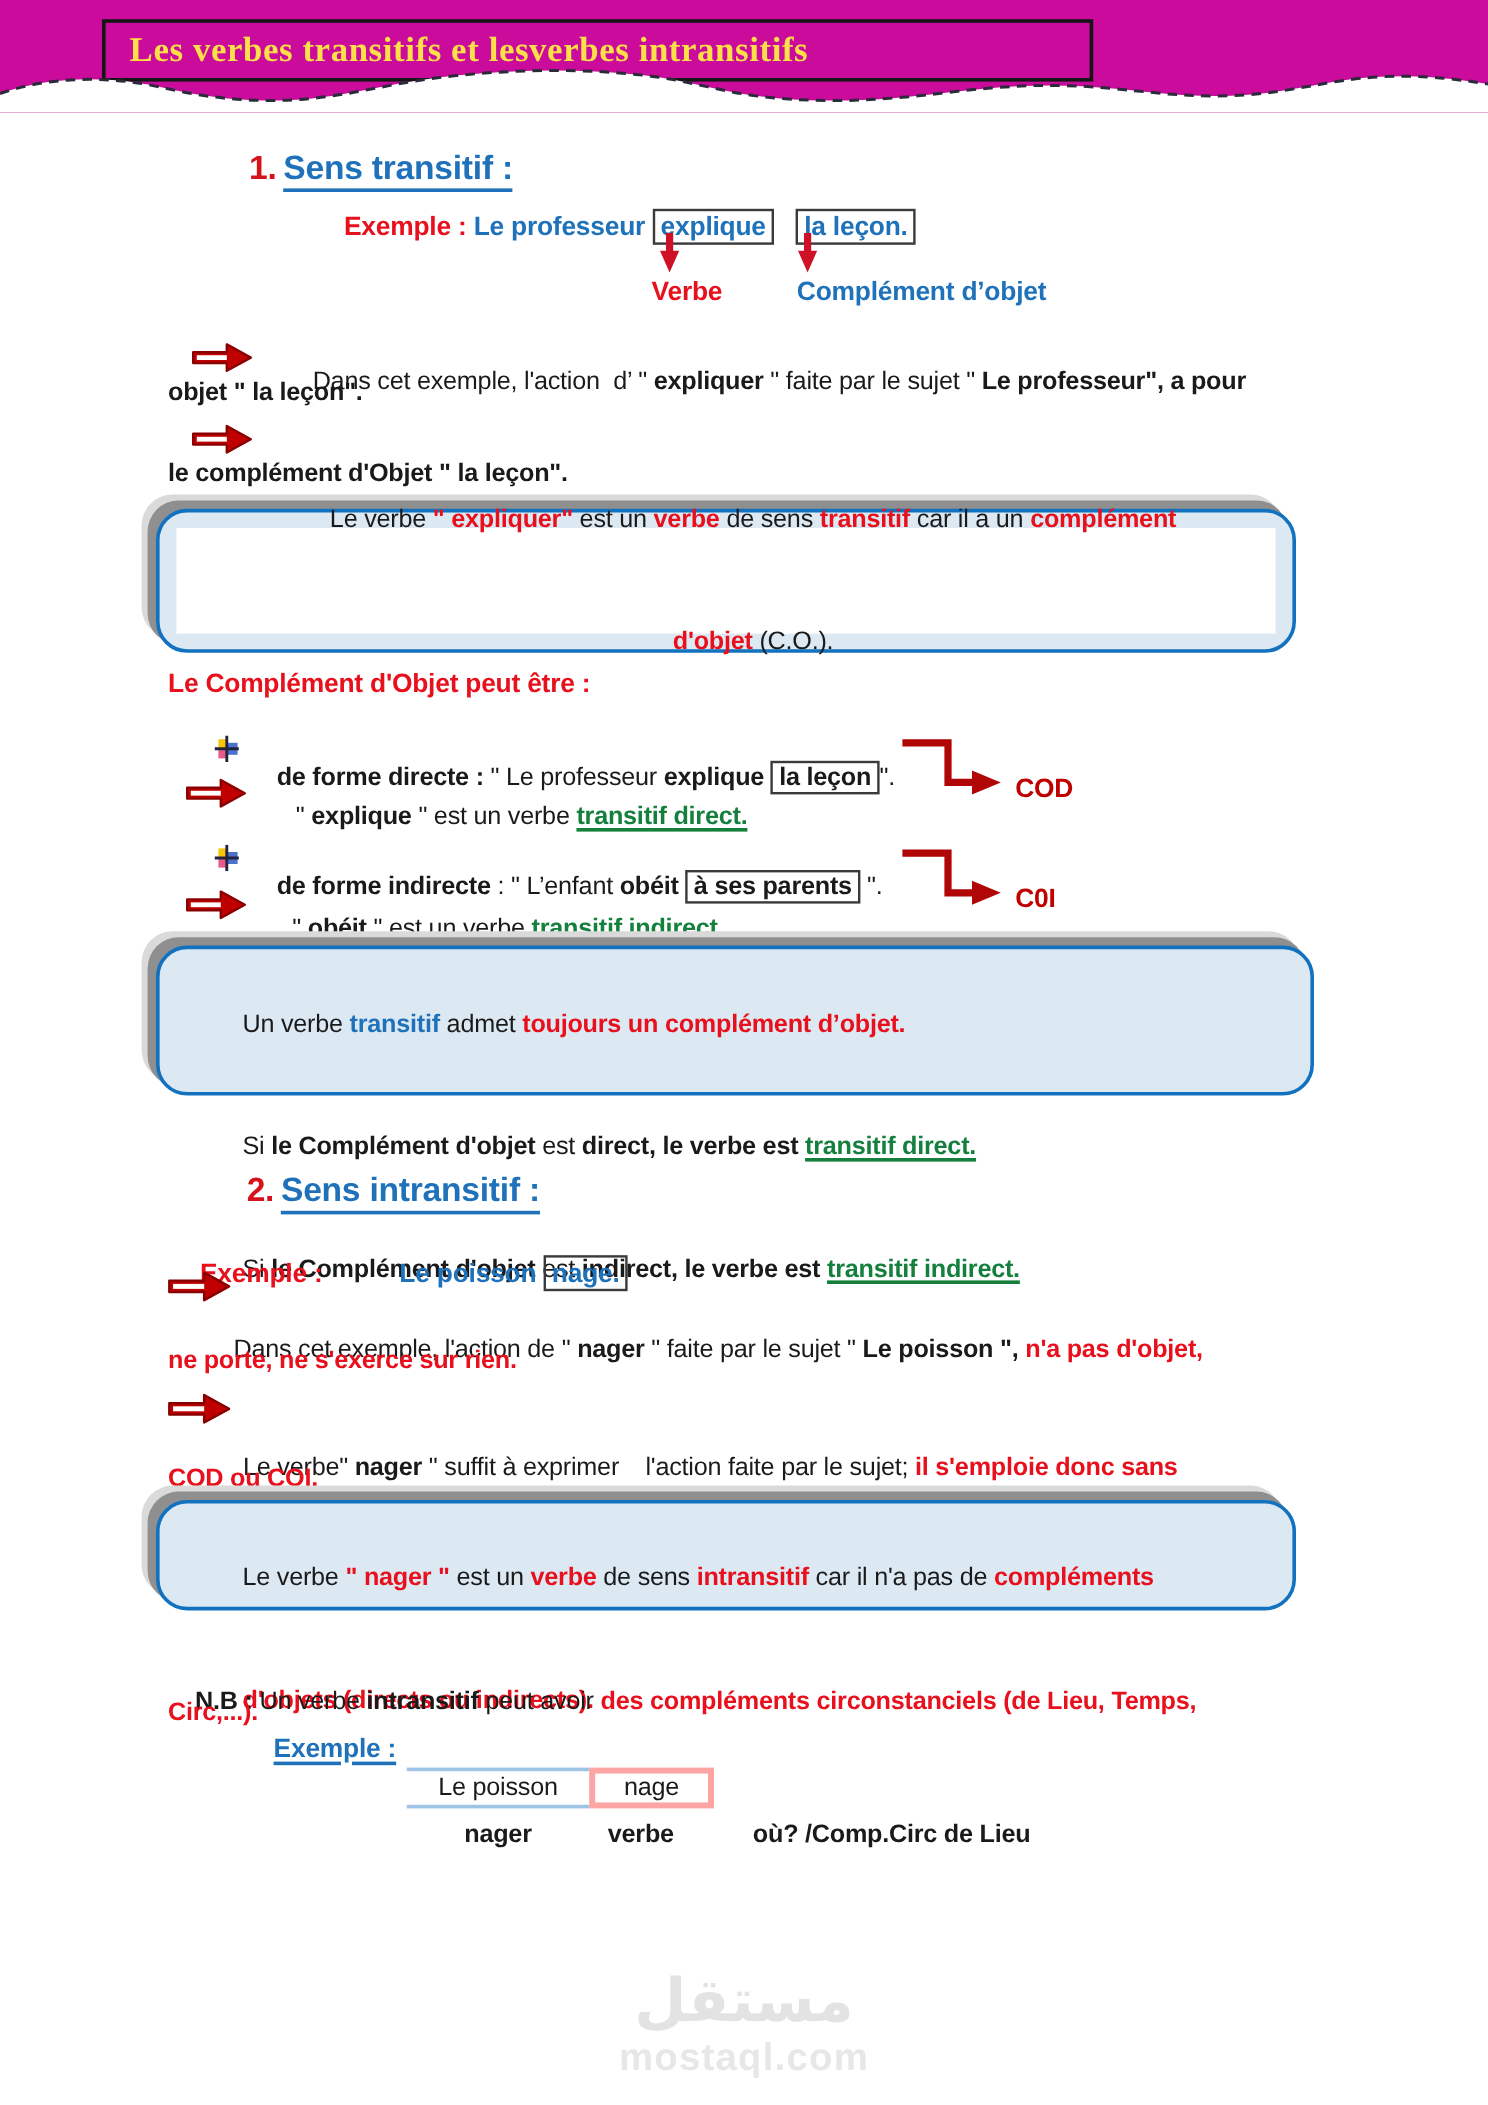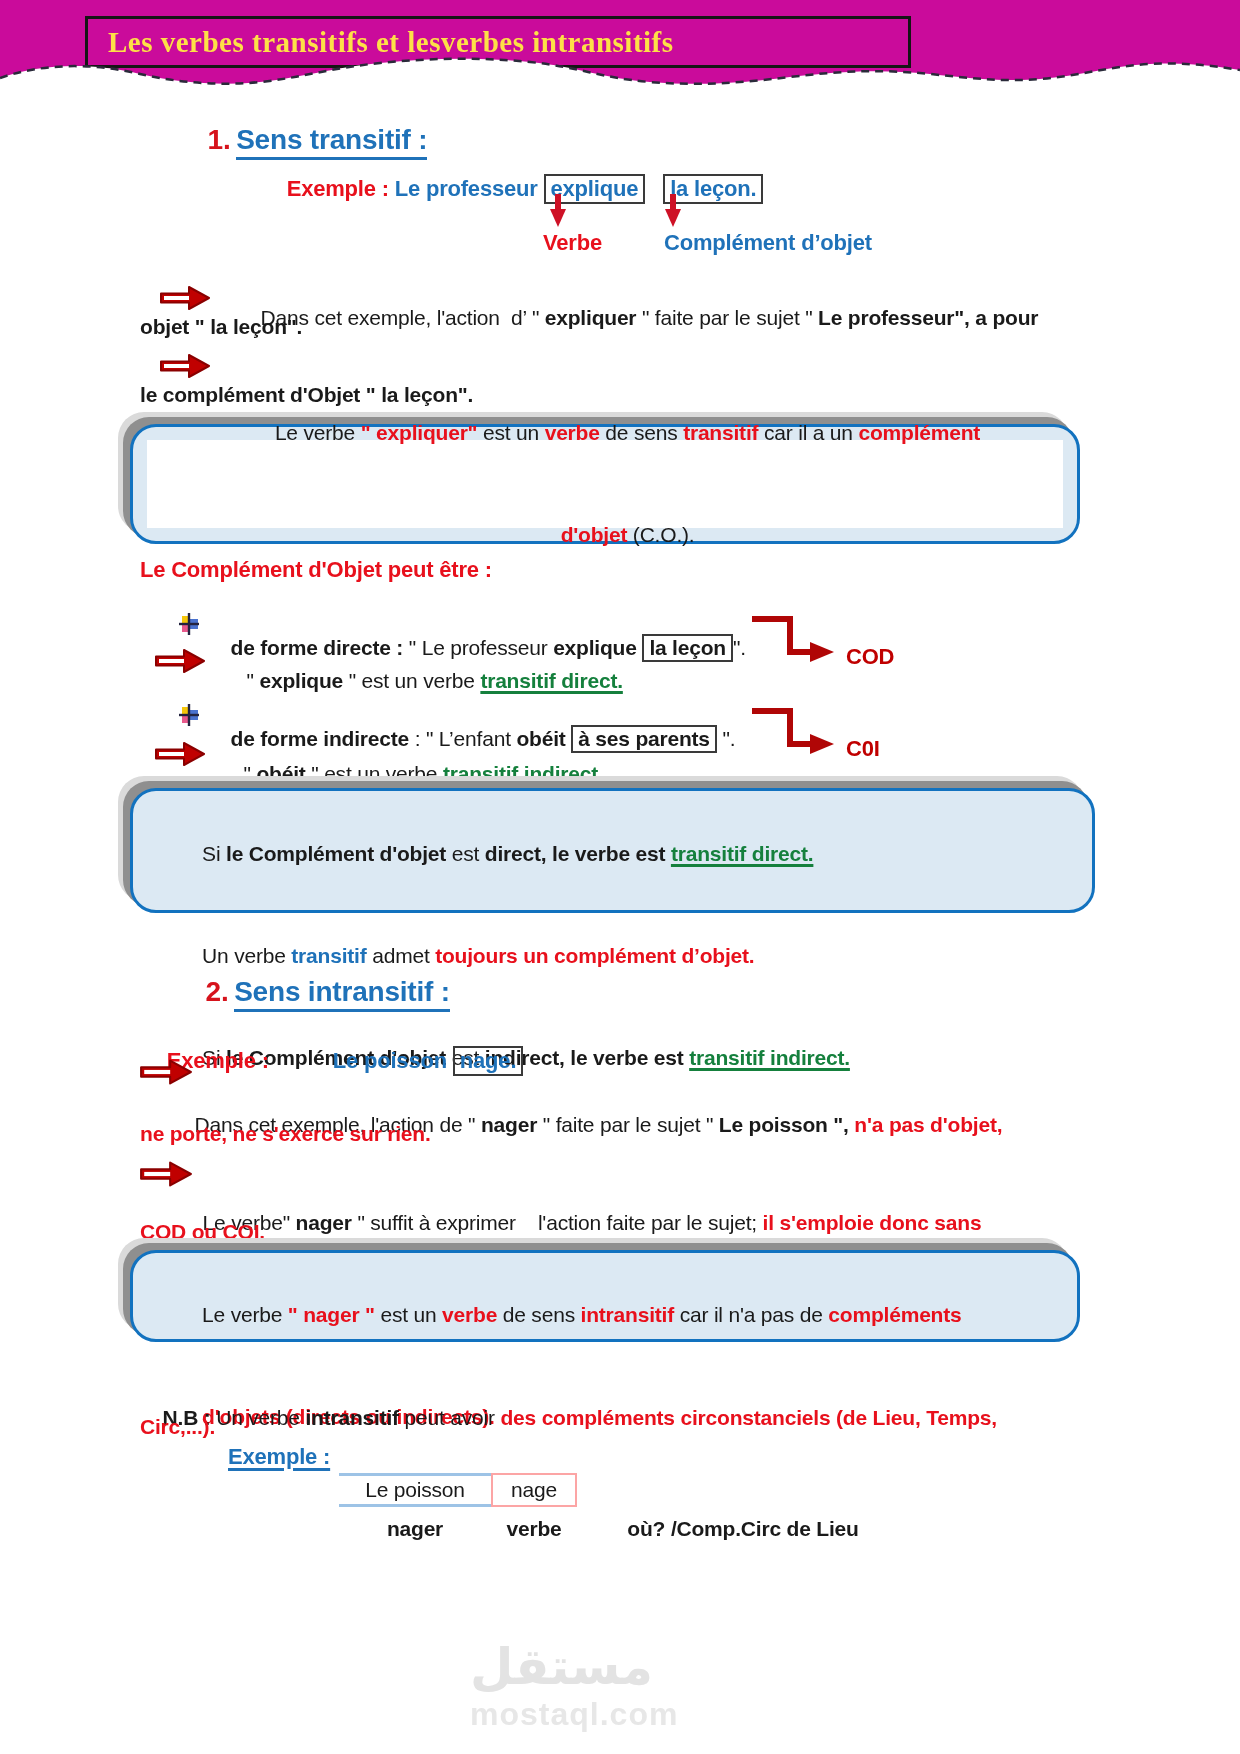--- a/index.html
+++ b/index.html
@@ -34,25 +34,25 @@
   .inner-white{position:absolute;left:14px;right:14px;top:13px;bottom:13px;background:#fff;
                display:flex;flex-direction:column;justify-content:center;text-align:center}
   .cline{font-size:21px;white-space:pre;line-height:34px}
   .box-lines{position:absolute;left:24px;top:12px}
   .icon{position:absolute}
   
   .tbl{position:absolute;left:339px;top:1473px;display:flex}
   .tbl2{position:absolute;left:339px;top:1512px;display:flex}
   .cell{height:34px;display:flex;align-items:center;justify-content:center;font-size:21px;box-sizing:border-box}
   .c1{width:152px;border-top:3px solid #9DC3E6;border-bottom:3px solid #9DC3E6}
-  .c2{width:86px;border:2px solid #fca5a5}
+  .c2{width:104px;border:5px solid #fca5a5}
   .c3{width:332px;border-top:3px solid #90E890;border-bottom:3px solid #90E890}
   .lc{height:34px;display:flex;align-items:center;justify-content:center;font-size:21px;font-weight:bold}
   
-  .wm{position:absolute;left:470px;top:1638px;width:300px;text-align:left}
+  .wm{position:absolute;left:470px;top:1638px;width:300px;text-align:center}
   .wm-logo{font-size:50px;font-weight:bold;color:#E3E3E3;font-family:"DejaVu Sans",sans-serif}
   .wm-url{font-size:32px;font-weight:bold;color:#E7E7E7;letter-spacing:1px}
 </style>
 </head>
 <body>
 
 <div class="page">
 
   <div class="banner">
     <div class="title-box">
@@ -152,24 +152,24 @@
   </div>
   <svg class="icon" style="left:748px;top:706px" width="100" height="52" viewBox="0 0 100 52">
     <path d="M4,5 H42 V38 H64" fill="none" stroke="#B00606" stroke-width="6"></path>
       <path d="M62,28 L86,38 L62,48 Z" fill="#B00606"></path>
   </svg>
   <div class="line fs22 dred" style="left:846px;top:736px">C0I</div>
 
   <div class="callout" style="left:130px;top:788px;width:965px;height:125px">
     <div class="box-lines">
       <div class="cline">
+        <span>Un verbe </span><span class="blueb">transitif</span><span> admet </span><span class="redb">toujours un complément d’objet.</span>
+      </div>
+      <div class="cline">
         <span>Si </span><span class="b">le Complément d'objet</span><span> est </span><span class="b">direct, le verbe est </span><span class="rul">transitif direct.</span>
-      </div>
-      <div class="cline">
-        <span>Un verbe </span><span class="blueb">transitif</span><span> admet </span><span class="redb">toujours un complément d’objet.</span>
       </div>
       <div class="cline">
         <span>Si </span><span class="b">le Complément d'objet</span><span> est </span><span class="b">indirect, le verbe est </span><span class="rul">transitif indirect.</span>
       </div>
     </div>
   </div>
 
   <div class="line" style="left:183px;top:952px">
     <span class="h-num">2.</span><span> </span><span class="h-title">Sens intransitif :</span>
   </div>

